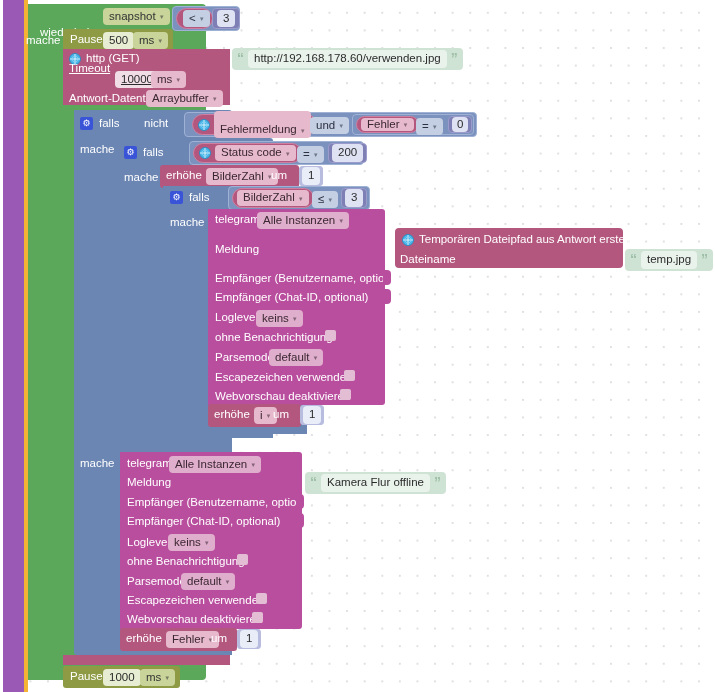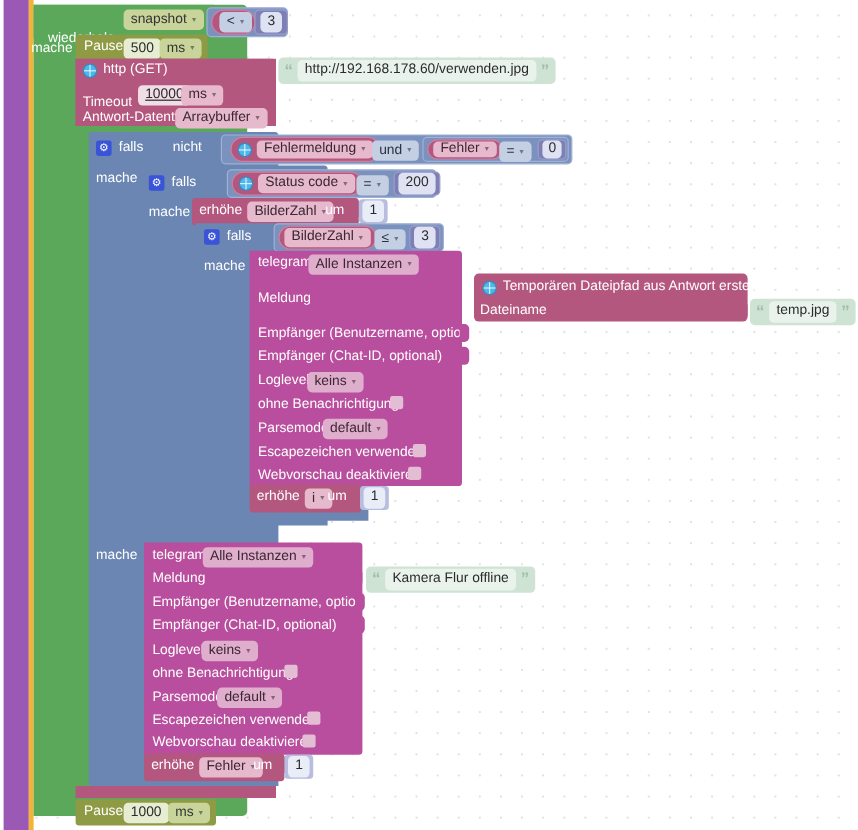--- a/index.html
+++ b/index.html
@@ -137,21 +137,21 @@
   <span class="num num-green" style="position:absolute; left:103px; top:32px;">500</span>
   <div class="fld fld-green" style="position:absolute; left:133px; top:32px;">
     <span>ms</span>
     <span class="caret">▼</span>
   </div>
 
   <div class="blk" style="left:63px; top:49px; width:167px; height:56px; background:#b4577e; border-radius:0 3px 3px 0;"></div>
   <div class="blk" style="left:63px; top:49px; width:167px; height:56px; background:#b4577e;"></div>
   <span class="globe" style="position:absolute; left:69px; top:53px;"></span>
   <div class="lbl" style="position:absolute; left:86px; top:53px;">http (GET)</div>
-  <div class="lbl" style="position:absolute; left:69px; top:80px;">Timeout</div>
+  <div class="lbl" style="position:absolute; left:69px; top:63px;text-decoration:underline;">Timeout</div>
   <span class="num num-pink" style="position:absolute; left:115px; top:71px;">10000</span>
   <div class="fld fld-pink" style="position:absolute; left:151px; top:71px;">
     <span>ms</span>
     <span class="caret">▼</span>
   </div>
   <div class="lbl" style="position:absolute; left:69px; top:93px;">Antwort-Datentyp</div>
   <div class="fld fld-pink" style="position:absolute; left:146px; top:90px;">
     <span>Arraybuffer</span>
     <span class="caret">▼</span>
   </div>
@@ -167,21 +167,21 @@
   <div class="blk" style="left:74px; top:110px; width:158px; height:545px; background:#6b86b3; border-radius:0 3px 0 3px;"></div>
   <div class="blk" style="left:74px; top:110px; width:400px; height:28px; background:transparent;"></div>
   <span class="gear" style="position:absolute; left:80px; top:117px;"></span>
   <div class="lbl" style="position:absolute; left:99px; top:118px;">falls</div>
   <div class="lbl" style="position:absolute; left:144px; top:118px;">nicht</div>
 
   <div class="rep rep-blue" style="left:184px; top:112px; width:293px; height:25px; border-radius:4px; padding:0;"></div>
 
   <div class="rep rep-pink" style="left:192px; top:114px; height:21px; padding:0 5px; gap:4px;">
     <span class="globe"></span>
-    <span class="fld fld-pink" style="padding:1px 5px 2px 6px;">
+    <span class="fld fld-pink" style="padding:12px 5px 2px 6px;">
       <span>Fehlermeldung</span>
       <span class="caret">▼</span>
     </span>
   </div>
 
   <div class="fld fld-blue" style="position:absolute; left:310px; top:117px;">
     <span>und</span>
     <span class="caret">▼</span>
   </div>
 

